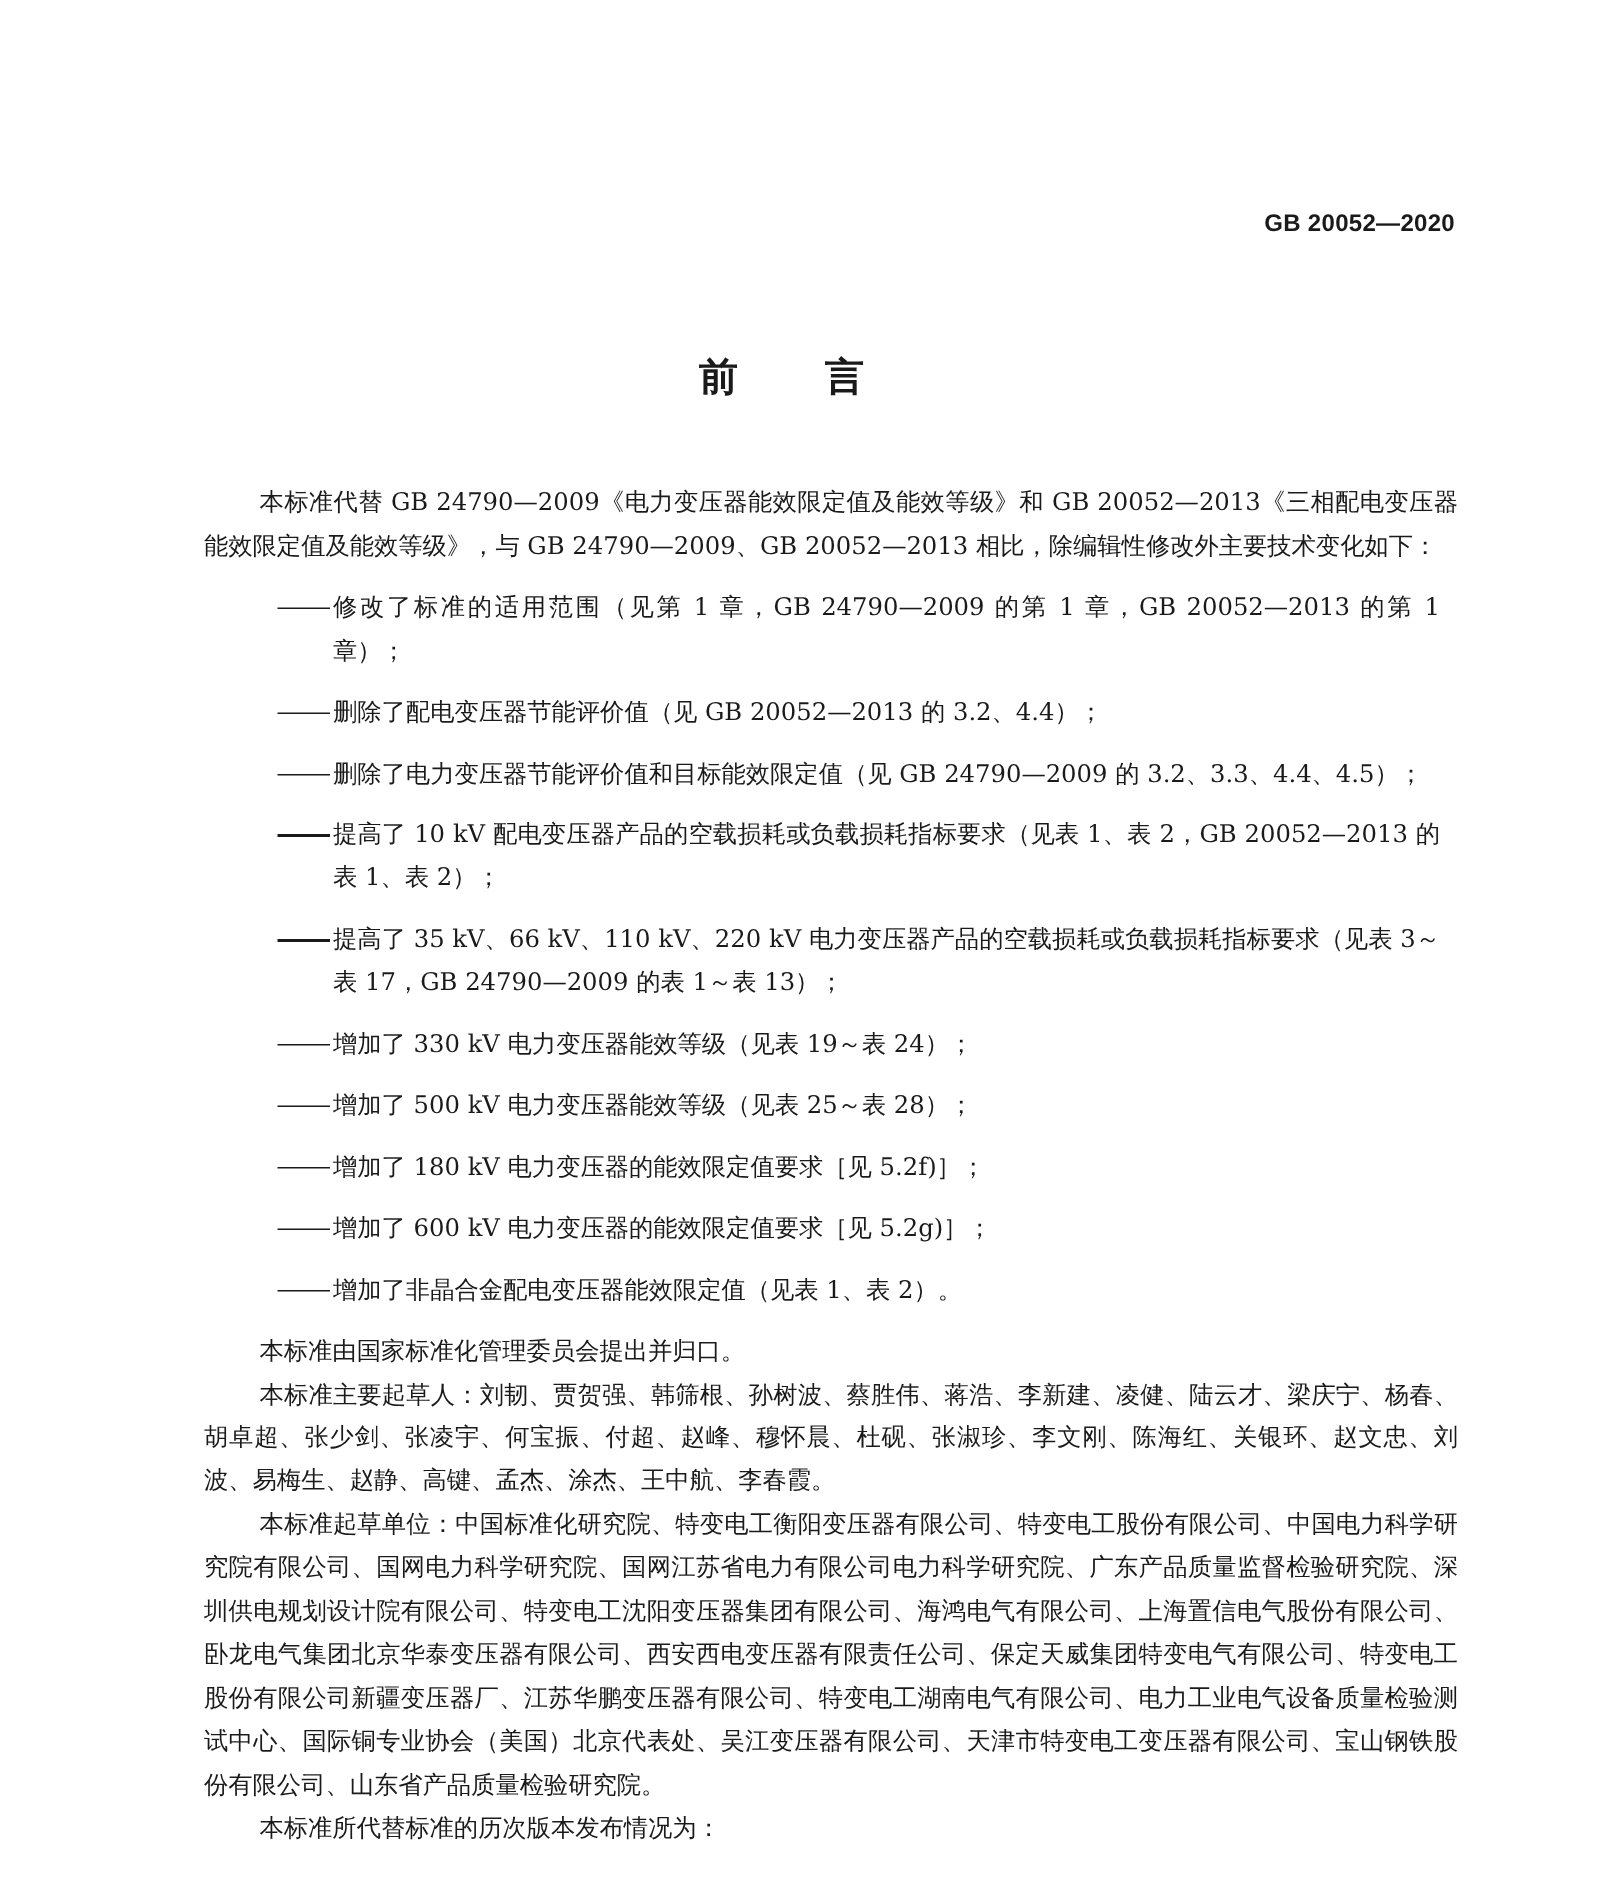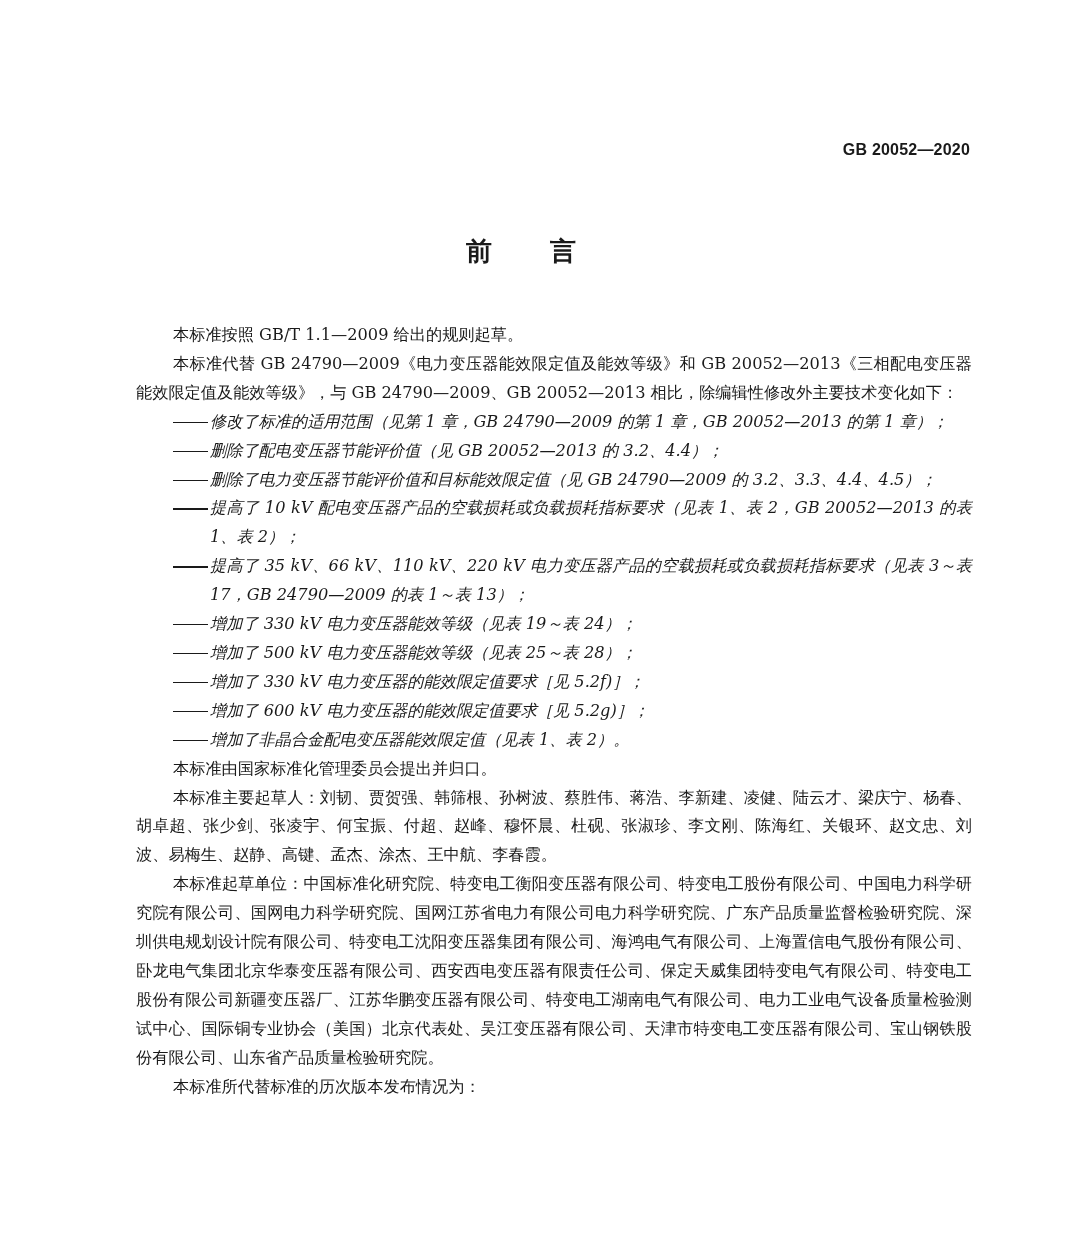--- a/index.html
+++ b/index.html
@@ -15,45 +15,44 @@
   }
   .title {
     position: absolute; top: 234px; left: 0; width: 1100px; text-align: center;
     font-family: "DejaVu Sans", sans-serif; font-weight: bold; font-size: 26px; letter-spacing: 58px;
   }
   .body {
     position: absolute; top: 321px; left: 136px; width: 836px;
     font-size: 16.2px; line-height: 28.9px;
   }
   .p { text-indent: 37px; text-align: justify; text-align-last: left; margin: 0; }
-  .item { position: relative; padding-left: 74px; margin: 0; text-align: justify; text-align-last: left; font-style: italic; }
+  .item { position: relative; padding-left: 74px; margin: 12px; text-align: justify; text-align-last: left; }
   .item .dash { position: absolute; left: 37px; top: 0; width: 37px; }
   .item .dash::before {
     content: ""; position: absolute; left: 0; right: 2px; top: 14px; height: 1.3px; background: #1a1a1a;
   }
 </style>
 </head>
 <body>
 
 <div class="std-code">GB 20052—2020</div>
 <div class="title">前言</div>
 
 <div class="body">
-  <p class="p">本标准按照 GB/T 1.1—2009 给出的规则起草。</p>
   <p class="p">本标准代替 GB 24790—2009《电力变压器能效限定值及能效等级》和 GB 20052—2013《三相配电变压器能效限定值及能效等级》，与 GB 24790—2009、GB 20052—2013 相比，除编辑性修改外主要技术变化如下：</p>
 
   <div>
     <p class="item"><span class="dash"></span><span>修改了标准的适用范围（见第 1 章，GB 24790—2009 的第 1 章，GB 20052—2013 的第 1 章）；</span></p>
     <p class="item"><span class="dash"></span><span>删除了配电变压器节能评价值（见 GB 20052—2013 的 3.2、4.4）；</span></p>
     <p class="item"><span class="dash"></span><span>删除了电力变压器节能评价值和目标能效限定值（见 GB 24790—2009 的 3.2、3.3、4.4、4.5）；</span></p>
     <p class="item"><span class="dash"></span><span>提高了 10 kV 配电变压器产品的空载损耗或负载损耗指标要求（见表 1、表 2，GB 20052—2013 的表 1、表 2）；</span></p>
     <p class="item"><span class="dash"></span><span>提高了 35 kV、66 kV、110 kV、220 kV 电力变压器产品的空载损耗或负载损耗指标要求（见表 3～表 17，GB 24790—2009 的表 1～表 13）；</span></p>
     <p class="item"><span class="dash"></span><span>增加了 330 kV 电力变压器能效等级（见表 19～表 24）；</span></p>
     <p class="item"><span class="dash"></span><span>增加了 500 kV 电力变压器能效等级（见表 25～表 28）；</span></p>
-    <p class="item"><span class="dash"></span><span>增加了 330 kV 电力变压器的能效限定值要求［见 5.2f)］；</span></p>
+    <p class="item"><span class="dash"></span><span>增加了 180 kV 电力变压器的能效限定值要求［见 5.2f)］；</span></p>
     <p class="item"><span class="dash"></span><span>增加了 600 kV 电力变压器的能效限定值要求［见 5.2g)］；</span></p>
     <p class="item"><span class="dash"></span><span>增加了非晶合金配电变压器能效限定值（见表 1、表 2）。</span></p>
   </div>
 
   <p class="p">本标准由国家标准化管理委员会提出并归口。</p>
   <p class="p">本标准主要起草人：刘韧、贾贺强、韩筛根、孙树波、蔡胜伟、蒋浩、李新建、凌健、陆云才、梁庆宁、杨春、胡卓超、张少剑、张凌宇、何宝振、付超、赵峰、穆怀晨、杜砚、张淑珍、李文刚、陈海红、关银环、赵文忠、刘波、易梅生、赵静、高键、孟杰、涂杰、王中航、李春霞。</p>
   <p class="p">本标准起草单位：中国标准化研究院、特变电工衡阳变压器有限公司、特变电工股份有限公司、中国电力科学研究院有限公司、国网电力科学研究院、国网江苏省电力有限公司电力科学研究院、广东产品质量监督检验研究院、深圳供电规划设计院有限公司、特变电工沈阳变压器集团有限公司、海鸿电气有限公司、上海置信电气股份有限公司、卧龙电气集团北京华泰变压器有限公司、西安西电变压器有限责任公司、保定天威集团特变电气有限公司、特变电工股份有限公司新疆变压器厂、江苏华鹏变压器有限公司、特变电工湖南电气有限公司、电力工业电气设备质量检验测试中心、国际铜专业协会（美国）北京代表处、吴江变压器有限公司、天津市特变电工变压器有限公司、宝山钢铁股份有限公司、山东省产品质量检验研究院。</p>
   <p class="p">本标准所代替标准的历次版本发布情况为：</p>
 
 </div>

